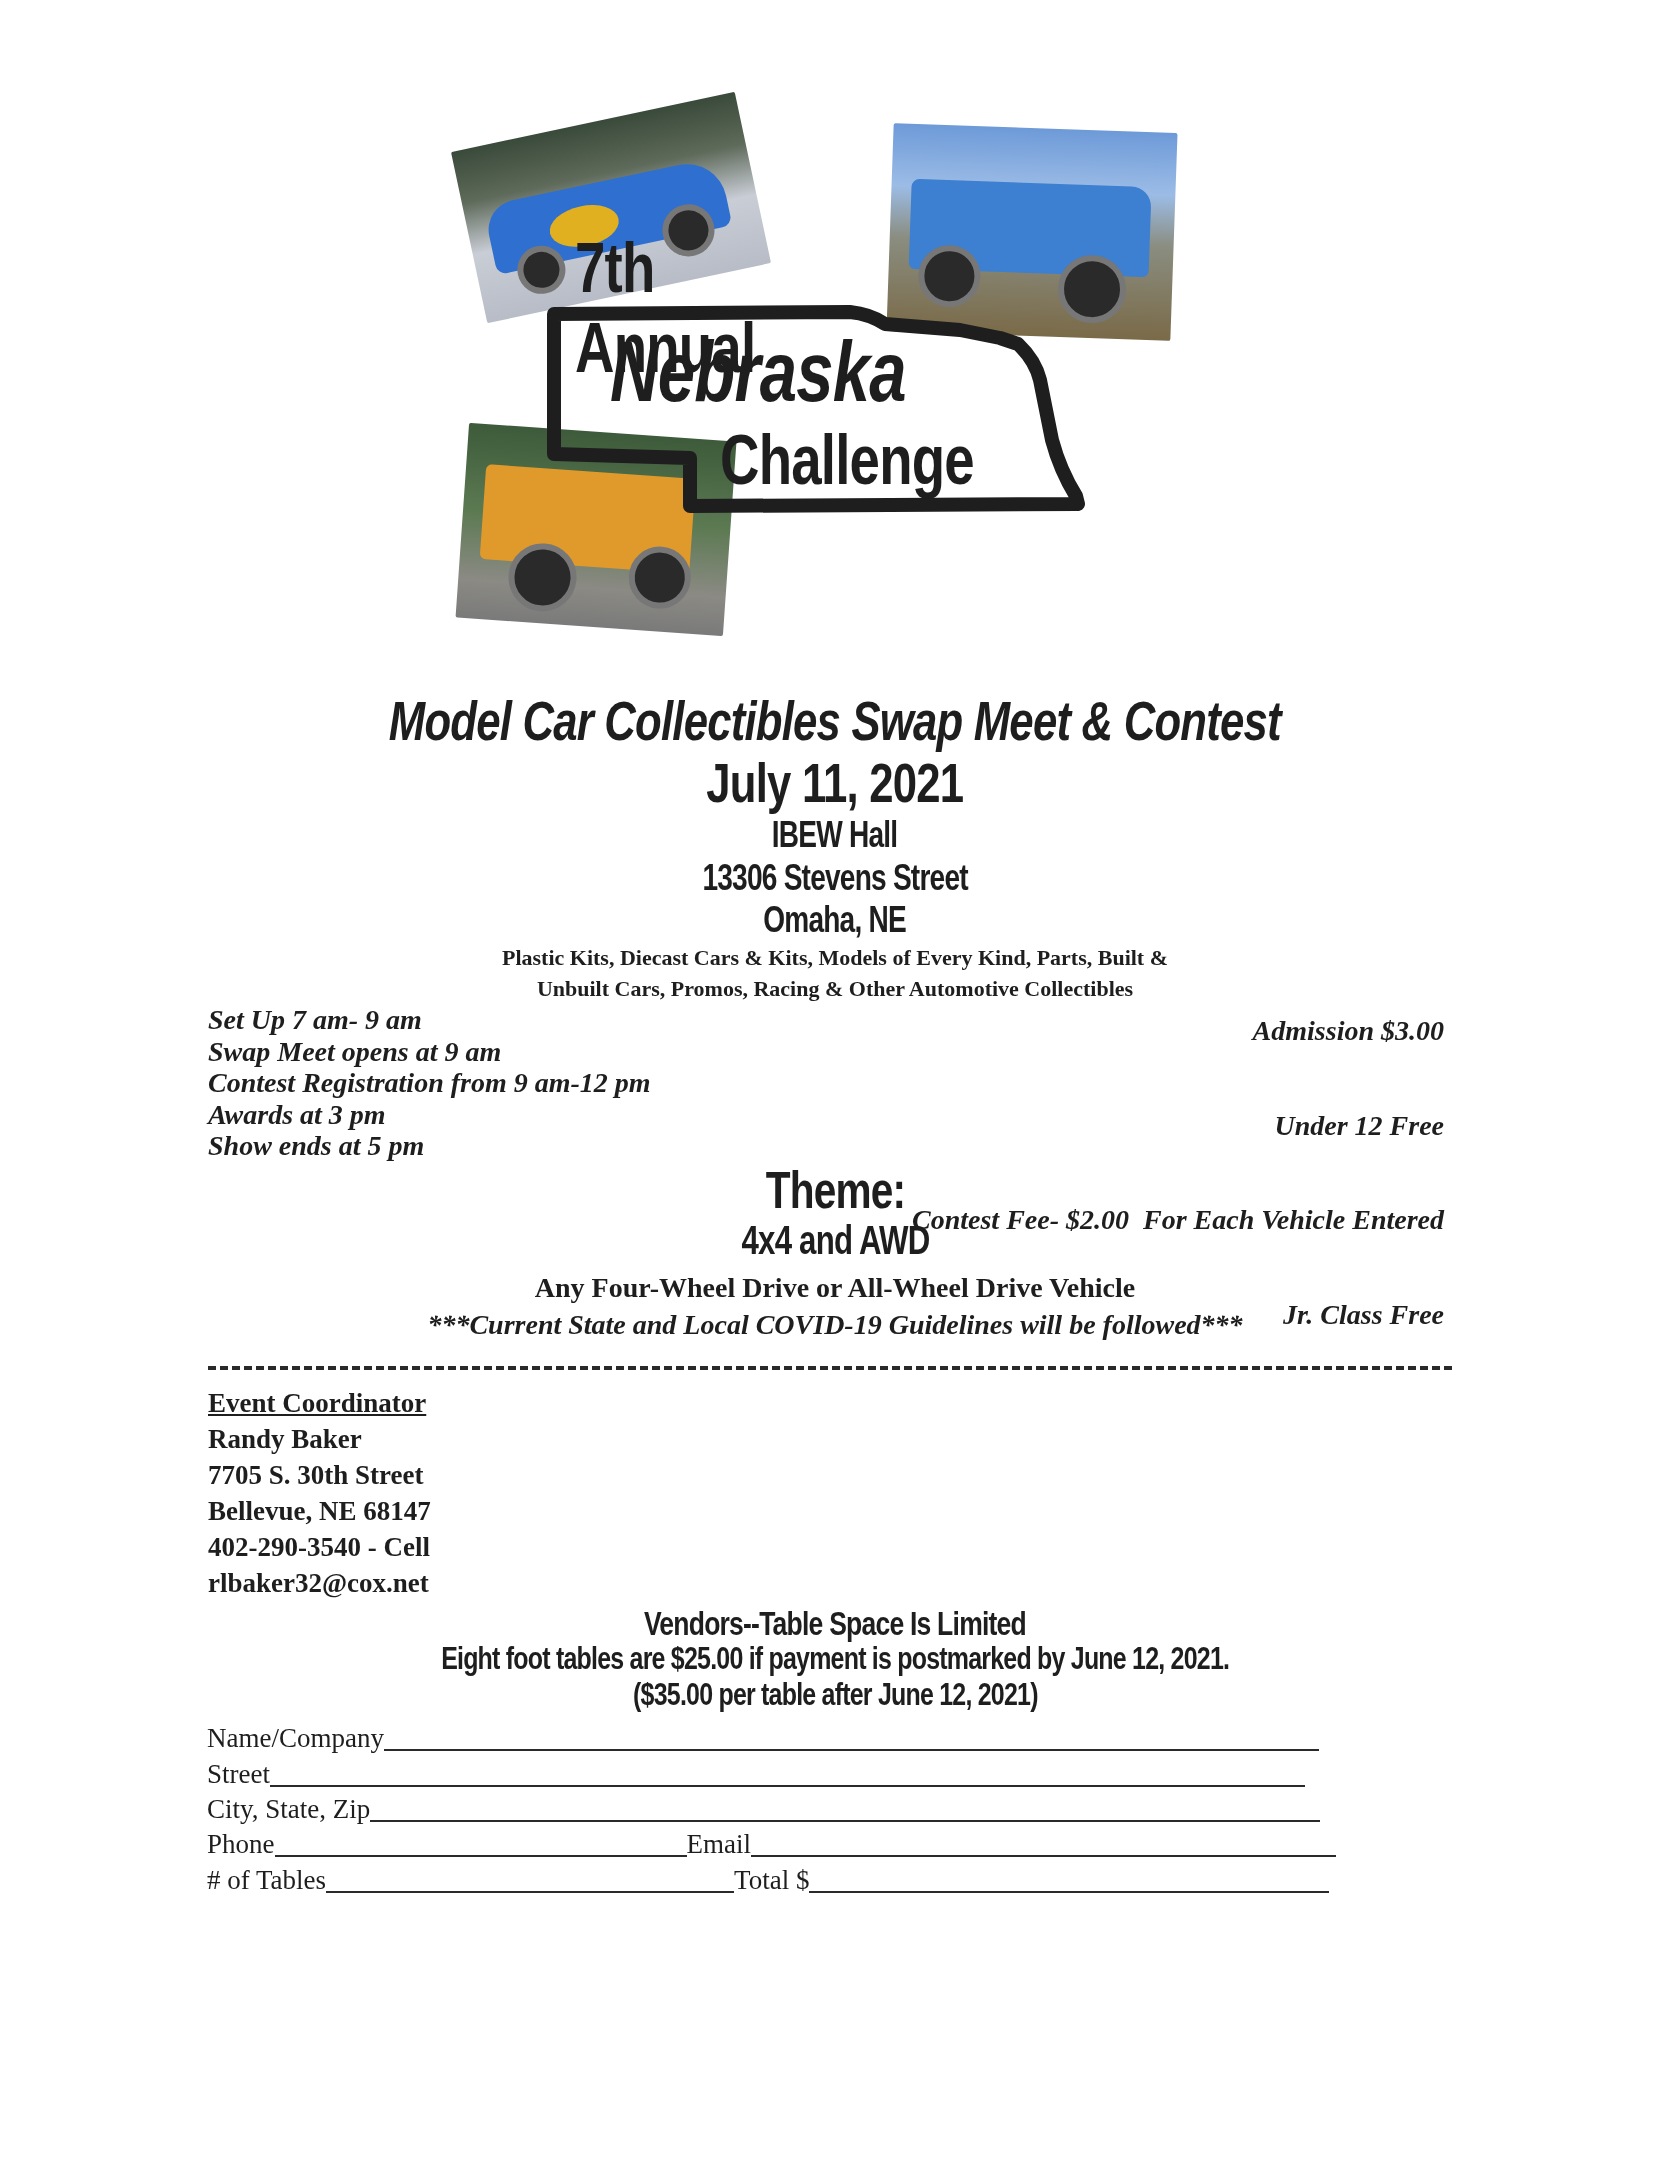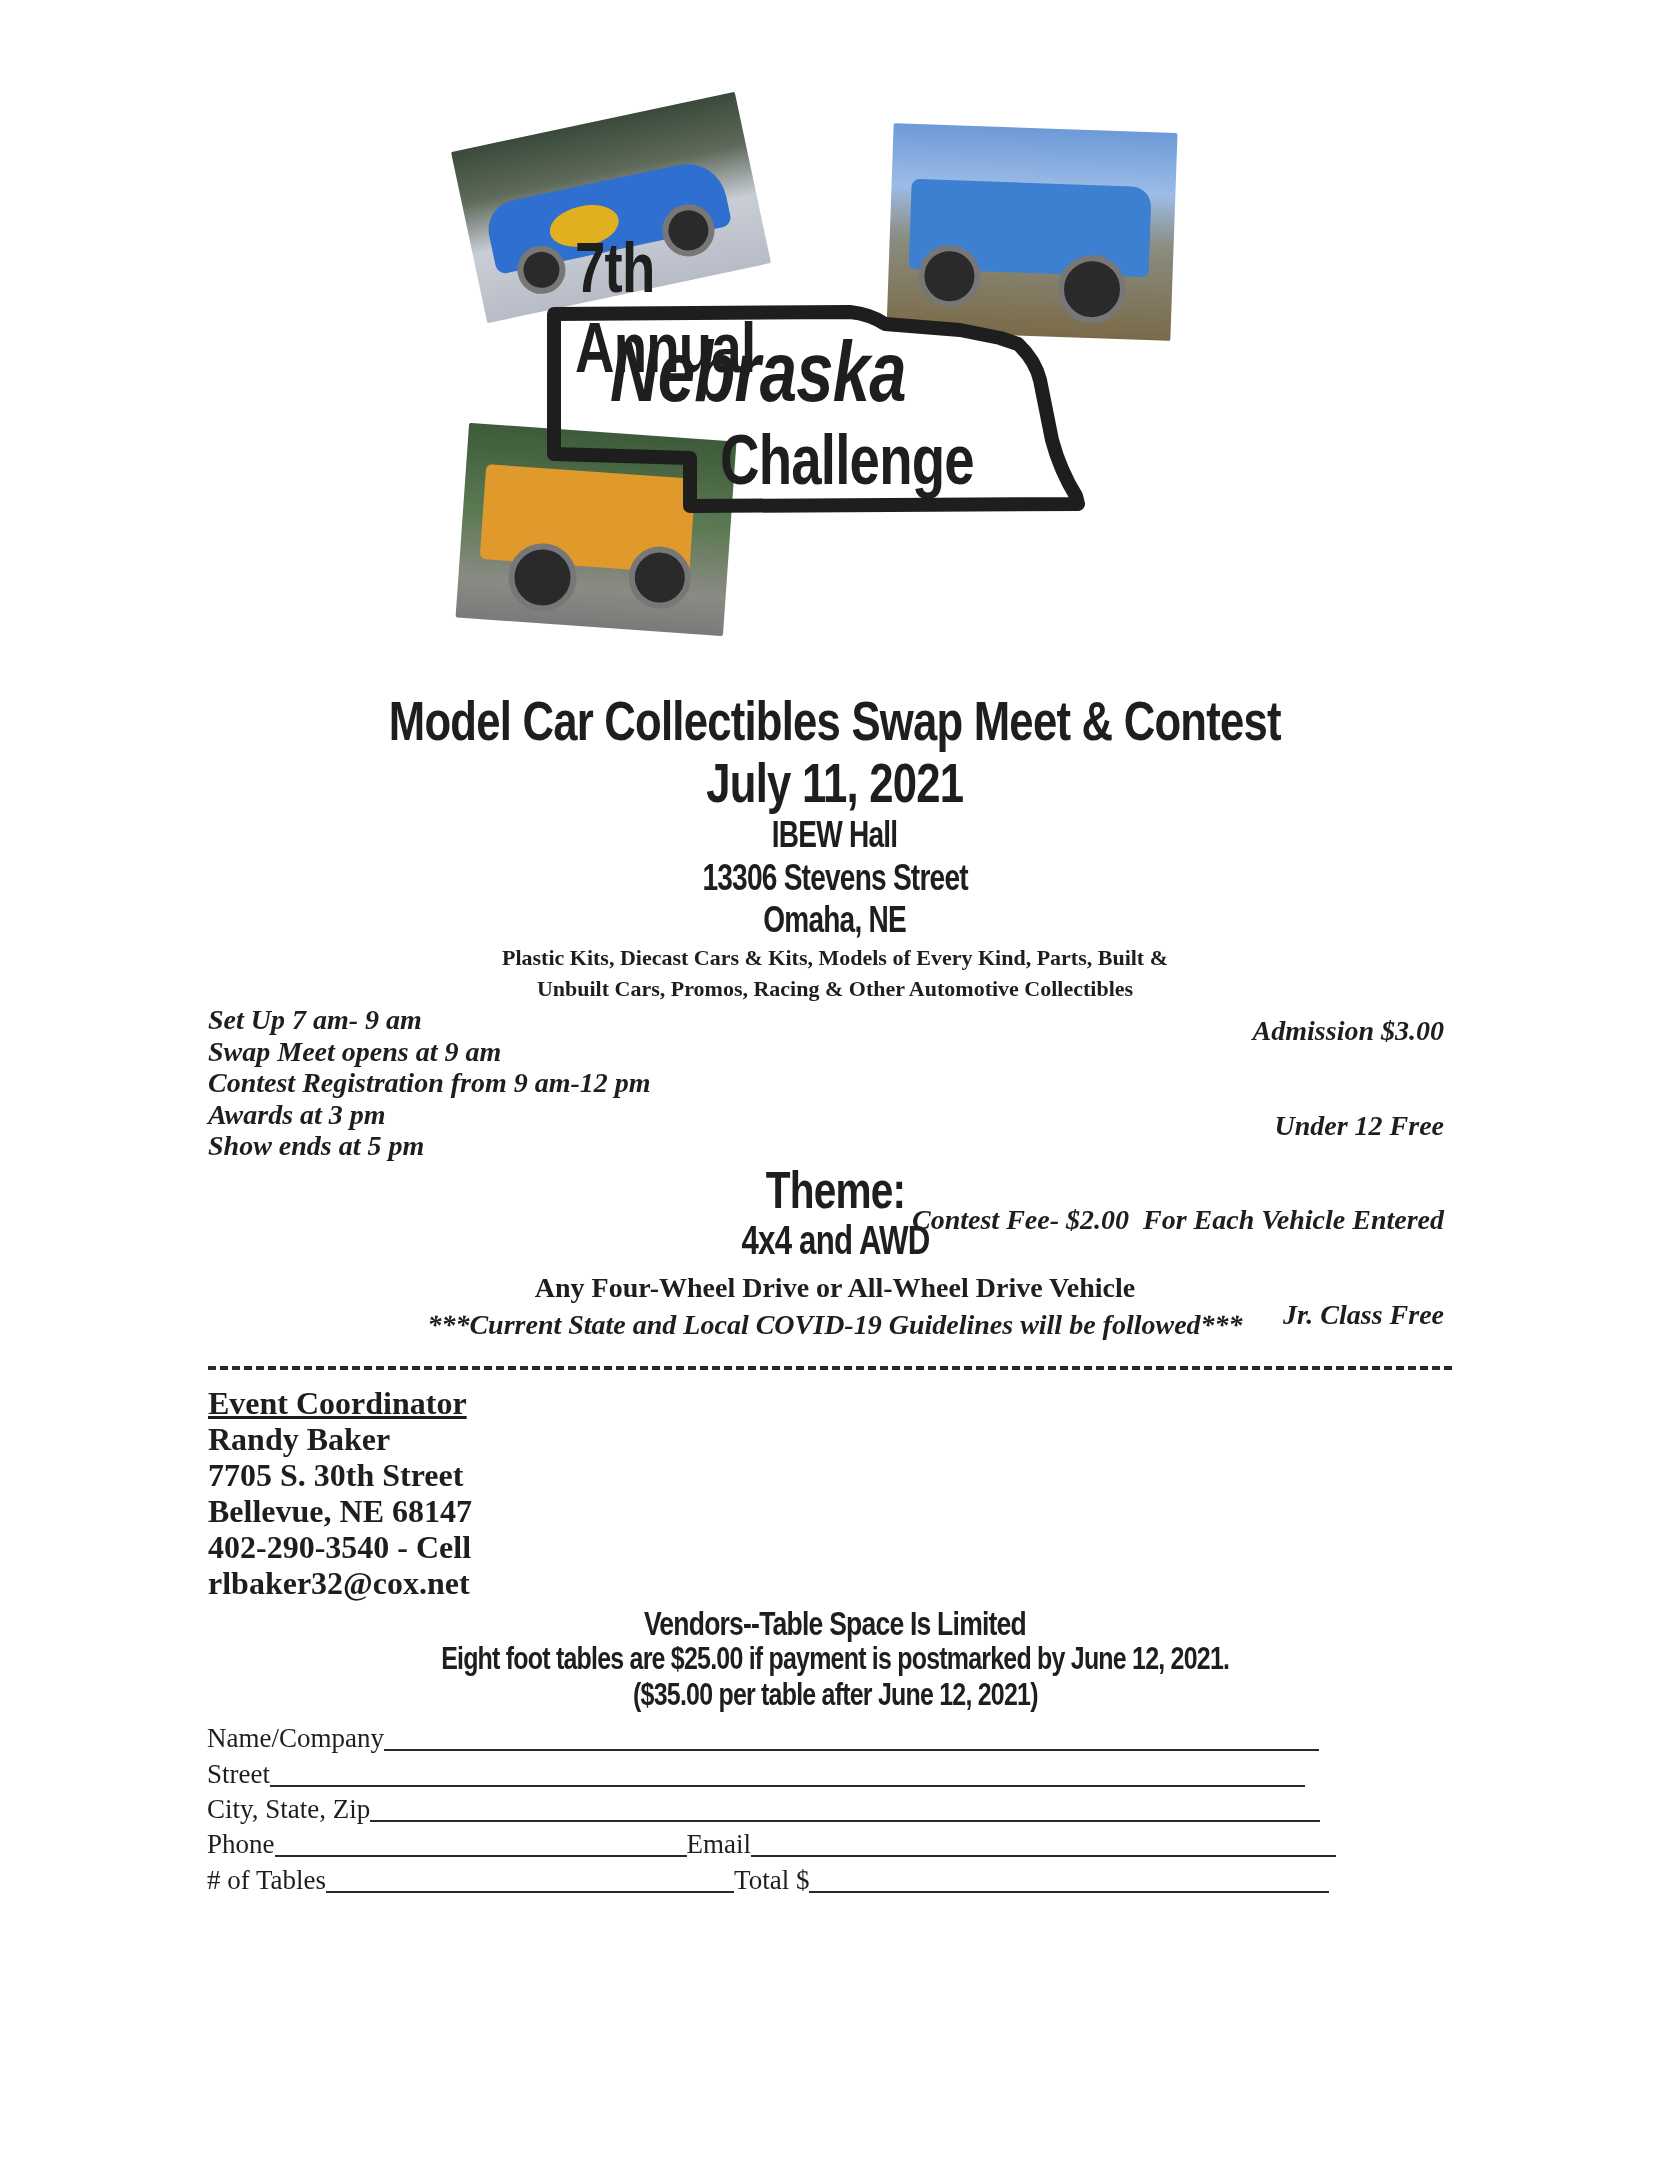--- a/index.html
+++ b/index.html
@@ -24,21 +24,21 @@
 
     .line-big { font-size: 56px; }
     .line-sm { font-size: 36px; }
     .desc { font-size: 22px; line-height: 31px; }
     .sched { font-size: 28px; line-height: 31.5px; font-style: italic; }
     .theme-big { font-size: 52px; }
     .theme-mid { font-size: 40px; }
     .any { font-size: 28px; }
     .covid { font-size: 28px; font-style: italic; }
     .dashline { position: absolute; left: 208px; top: 1366px; width: 1244px; height: 0; border-top: 4px dashed #2a2a2a; }
-    .coord { font-size: 32px; line-height: 36px; }
+    .coord { font-size: 27px; line-height: 36px; }
     .vend1 { font-size: 34px; }
     .vend2 { font-size: 32px; }
     .form { font-family: "Liberation Serif", serif; font-size: 27px; }
     .form-row { position: absolute; left: 207px; height: 34px; display: flex; align-items: flex-end; }
     .blank { display: inline-block; border-bottom: 2px solid #2a2a2a; height: 26px; margin-bottom: 3px; }
   </style>
 </head>
 <body>
 
 <div>
@@ -61,21 +61,21 @@
 
   <svg class="ne-shape" viewBox="0 0 555 220">
     <path d="M14 14 L 310 12 Q 330 14 345 24 L 420 30 Q 440 34 460 38 L 478 44 Q 495 60 500 80 L 512 140 Q 520 170 536 196 L 538 204 L 150 206 L 150 158 L 14 154 Z" fill="none" stroke="#1e1e1e" stroke-width="14" stroke-linejoin="round"></path>
   </svg>
 
   <span class="impact title-7th">7th Annual</span>
   <span class="impact title-ne">Nebraska</span>
   <span class="impact title-ch">Challenge</span>
 </div>
 
-<div class="abs center" style="top:688px;">
+<div class="abs center" style="top:688px;font-style:italic;">
   <span class="impact line-big">Model Car Collectibles Swap Meet &amp; Contest</span>
 </div>
 <div class="abs center" style="top:750px;">
   <span class="impact line-big">July 11, 2021</span>
 </div>
 <div class="abs center" style="top:814px;">
   <span class="impact line-sm">IBEW Hall</span>
 </div>
 <div class="abs center" style="top:857px;">
   <span class="impact line-sm">13306 Stevens Street</span>

